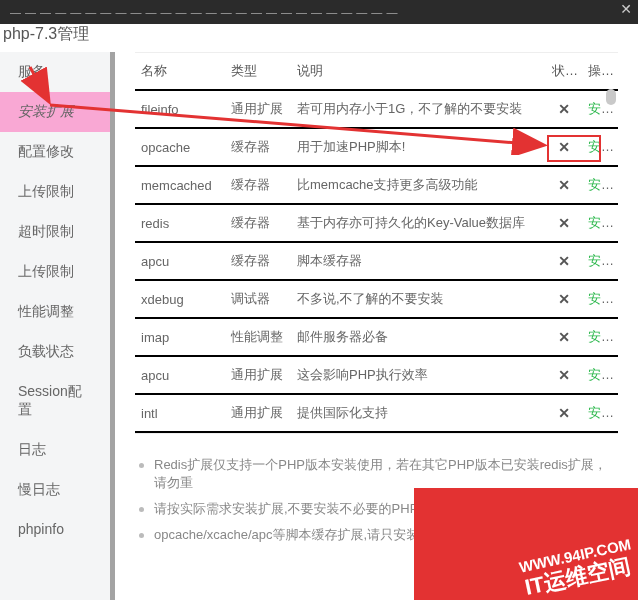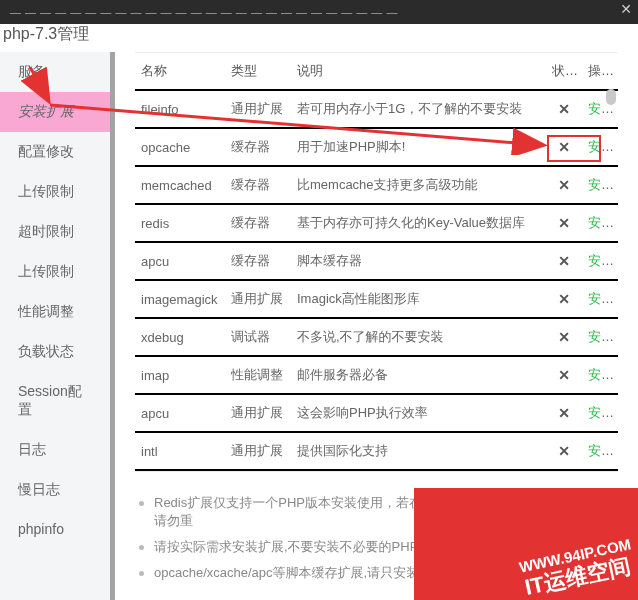--- a/index.html
+++ b/index.html
@@ -132,27 +132,20 @@
                 <td><span class="install">安装</span></td>
               </tr>
               <tr>
                 <td>apcu</td>
                 <td>缓存器</td>
                 <td>脚本缓存器</td>
                 <td class="status-x">✕</td>
                 <td><span class="install">安装</span></td>
               </tr>
               <tr>
-                <td>imagemagick</td>
-                <td>通用扩展</td>
-                <td>Imagick高性能图形库</td>
-                <td class="status-x">✕</td>
-                <td><span class="install">安装</span></td>
-              </tr>
-              <tr>
                 <td>xdebug</td>
                 <td>调试器</td>
                 <td>不多说,不了解的不要安装</td>
                 <td class="status-x">✕</td>
                 <td><span class="install">安装</span></td>
               </tr>
               <tr>
                 <td>imap</td>
                 <td>性能调整</td>
                 <td>邮件服务器必备</td>

